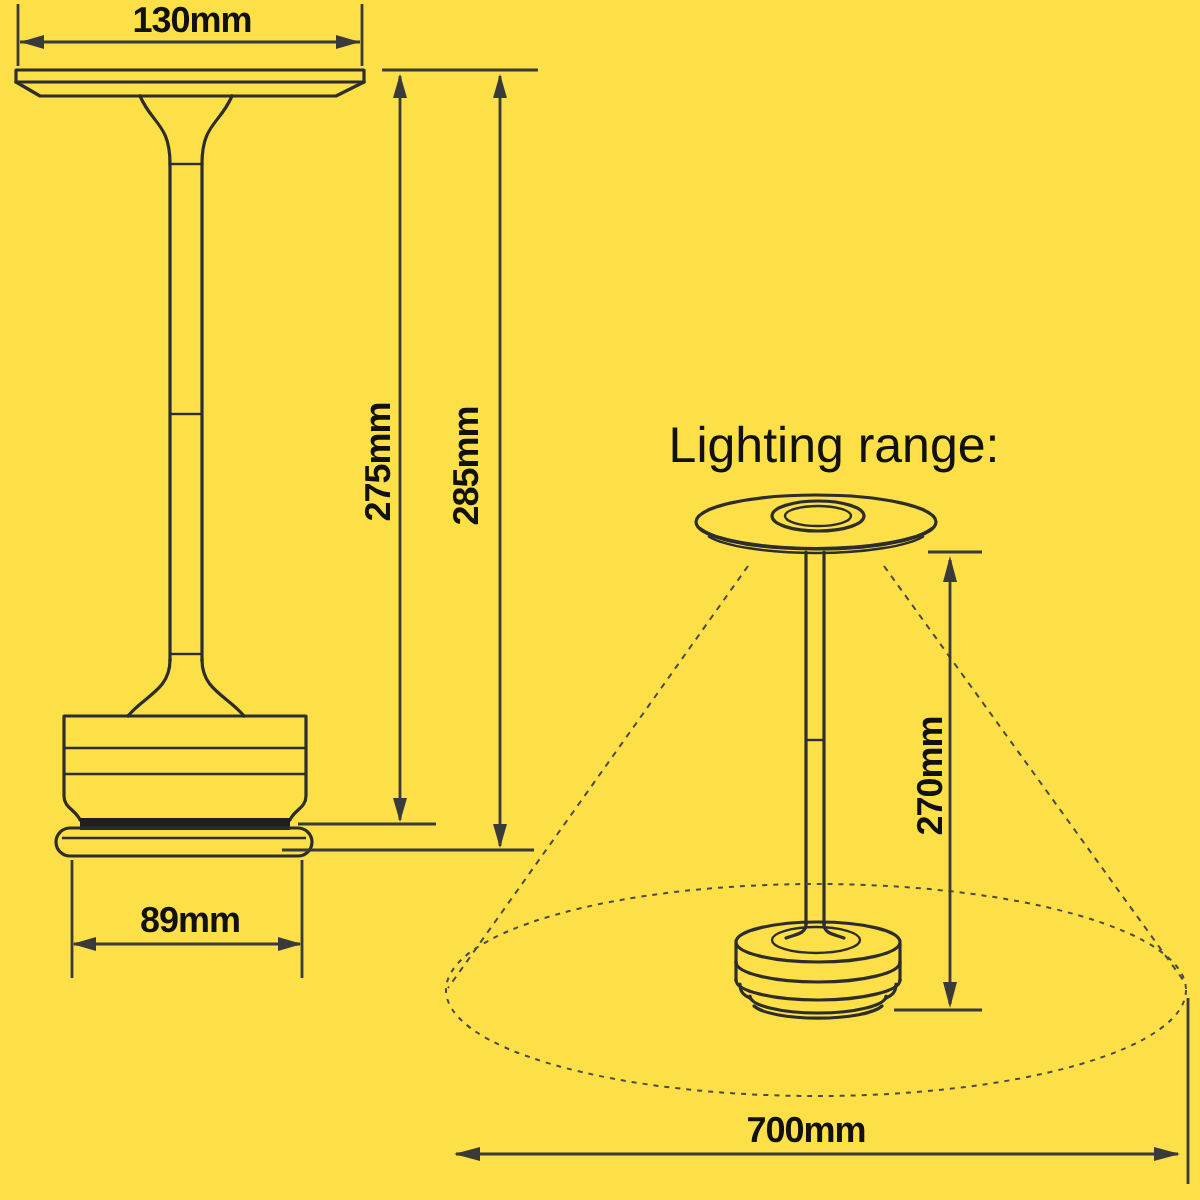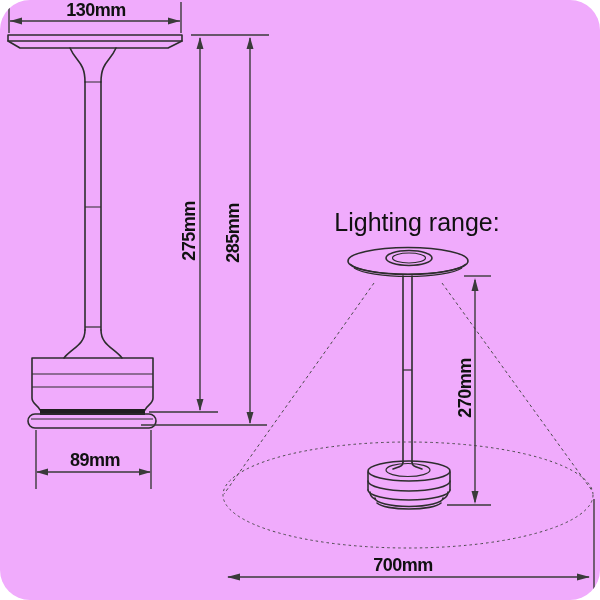--- a/index.html
+++ b/index.html
@@ -1,22 +1,21 @@
 <!DOCTYPE html>
 <html><head>
 <meta charset="utf-8">
 <style>
   html,body{margin:0;padding:0;background:#ffffff;}
   .canvas{
     position:relative;
     width:600px;height:600px;
-    background:#f0abfc;
+    background:#fde047;
     font-family:"Liberation Sans", sans-serif;
     overflow:hidden;
-    border-radius:30px;
   }
   svg{display:block;}
   .outline{fill:none;stroke:#2d2d2d;stroke-width:1.6;stroke-linejoin:round;stroke-linecap:round;}
   .thin{fill:none;stroke:#2d2d2d;stroke-width:1.2;}
   .dim{fill:none;stroke:#3a3a3a;stroke-width:1.4;}
   .dashed{fill:none;stroke:#4a4a4a;stroke-width:1;stroke-dasharray:3 3;}
   .dashed-ellipse{fill:none;stroke:#4a4a4a;stroke-width:1;stroke-dasharray:2.5 3;}
   .arrow{fill:#3a3a3a;stroke:none;}
   .darkband{fill:#1f1f1f;stroke:none;}
   .dim-label{font-weight:bold;font-size:18px;fill:#111;letter-spacing:-0.5px;}

